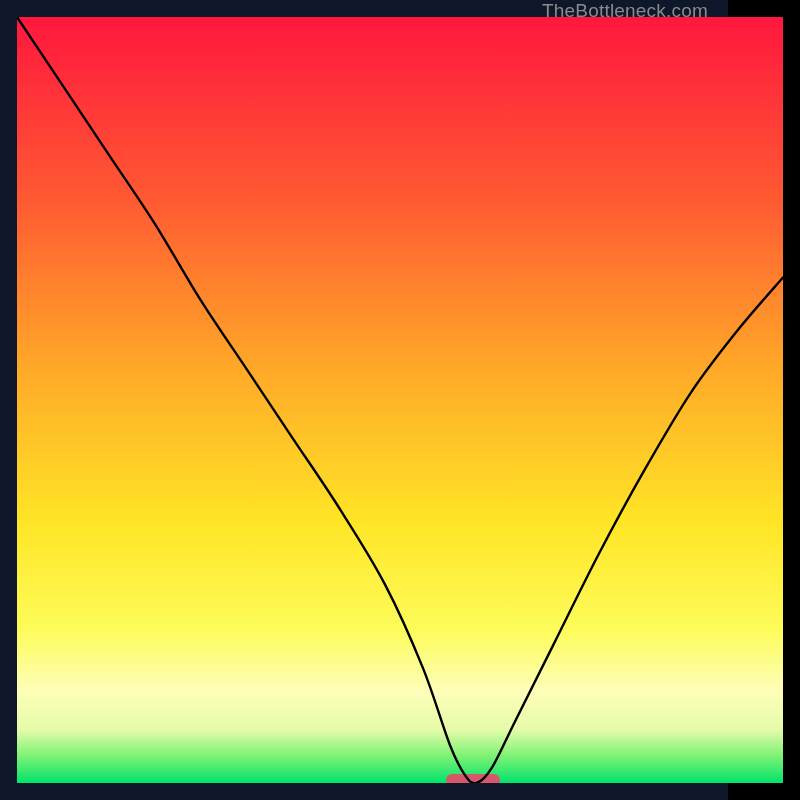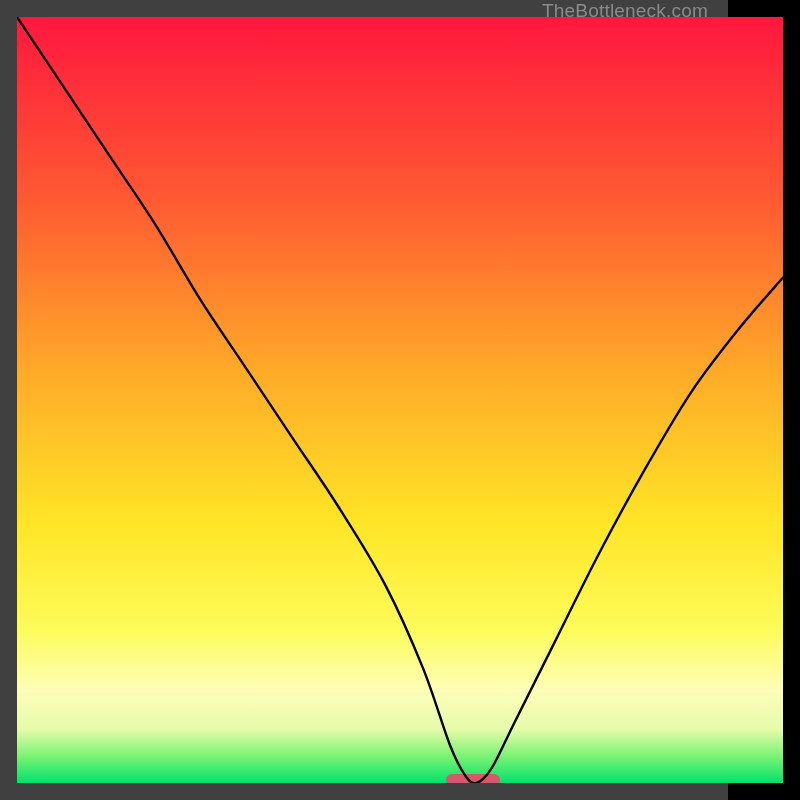--- a/index.html
+++ b/index.html
@@ -9,21 +9,21 @@
     height: 800px;
     background: #000;
     overflow: hidden;
   }
   .frame {
     position: absolute;
     left: 0;
     top: 0;
     width: 728px;
     height: 800px;
-    background: #404040;
+    background: #0f172a;
   }
   .plot-area {
     position: absolute;
     left: 17px;
     top: 17px;
     width: 766px;
     height: 766px;
     overflow: hidden;
   }
   .gradient {

